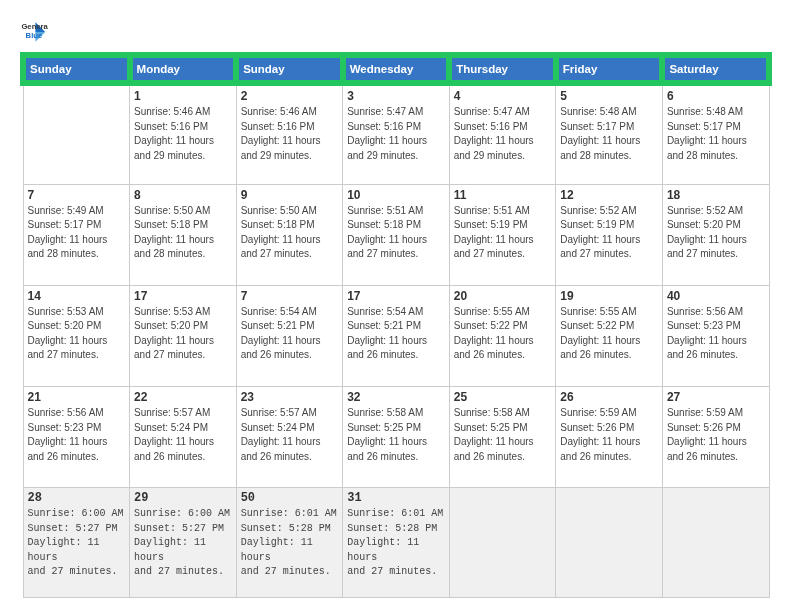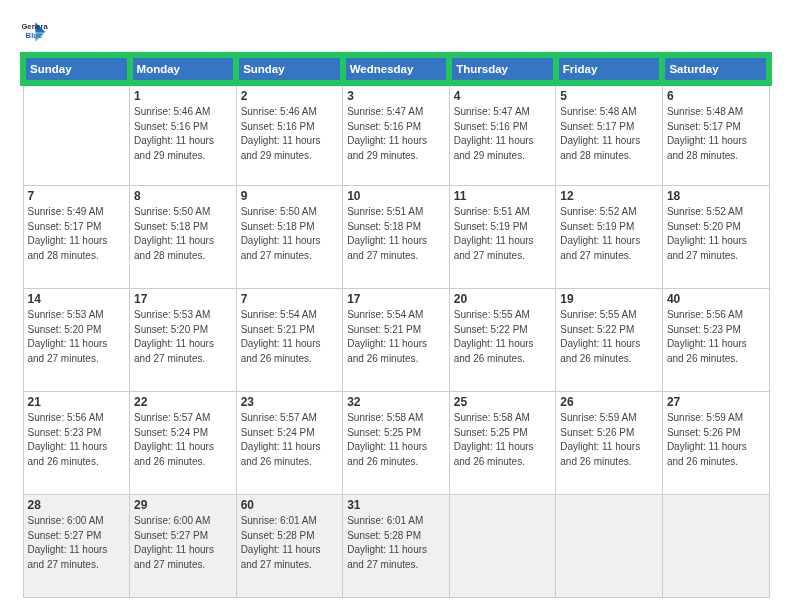--- a/index.html
+++ b/index.html
@@ -65,20 +65,21 @@
       vertical-align: top;
       border: 1px solid #ccc;
       padding: 3px 4px;
       font-size: 9px;
       color: #333;
       height: 88px;
       background: #fff;
     }
     .calendar-table tbody tr:last-child td {
       background: #f0f0f0;
+      font-family: Liberation Mono, monospace;
     }
     .day-number {
       font-size: 12px;
       font-weight: bold;
       color: #333;
       display: block;
       margin-bottom: 2px;
     }
     .day-info {
       font-size: 10px;
@@ -328,21 +329,21 @@
 and 27 minutes.</div>
           </td>
           <td>
             <span class="day-number">29</span>
             <div class="day-info" style="white-space: pre-line;">Sunrise: 6:00 AM
 Sunset: 5:27 PM
 Daylight: 11 hours
 and 27 minutes.</div>
           </td>
           <td>
-            <span class="day-number">60</span>
+            <span class="day-number">50</span>
             <div class="day-info" style="white-space: pre-line;">Sunrise: 6:01 AM
 Sunset: 5:28 PM
 Daylight: 11 hours
 and 27 minutes.</div>
           </td>
           <td>
             <span class="day-number">31</span>
             <div class="day-info" style="white-space: pre-line;">Sunrise: 6:01 AM
 Sunset: 5:28 PM
 Daylight: 11 hours

